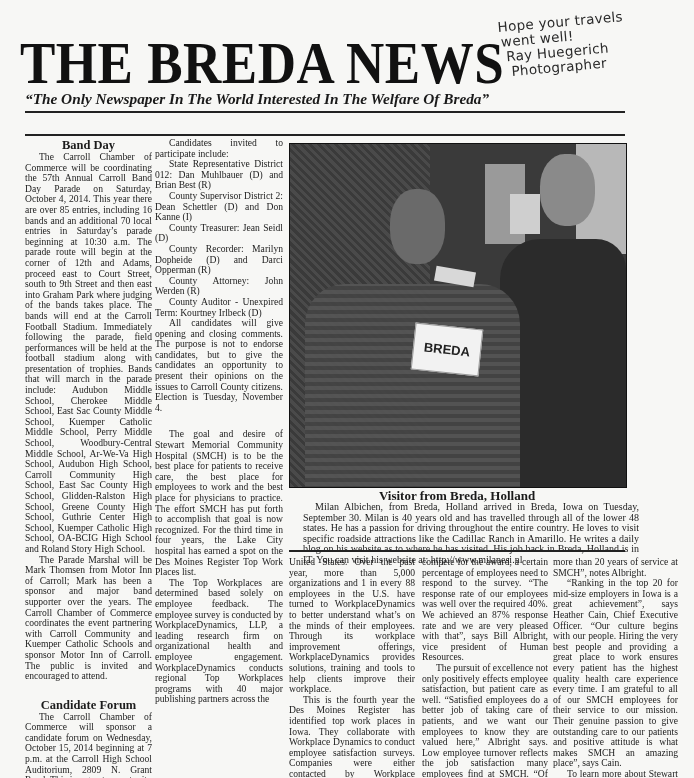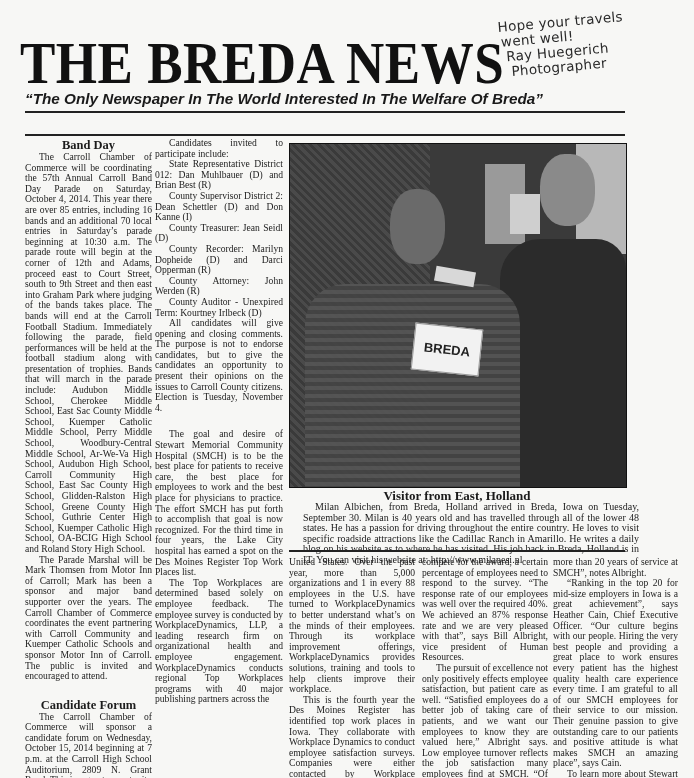--- a/index.html
+++ b/index.html
@@ -15,21 +15,21 @@
     
     .masthead-title {
       position: absolute; left: 20px; top: 34px;
       font-family: "Liberation Serif", serif; font-weight: bold;
       font-size: 53px; letter-spacing: 0.5px; line-height: 1;
       color: #111; transform: scaleY(1.12); transform-origin: left top;
       white-space: nowrap;
     }
     .masthead-motto {
       position: absolute; left: 25px; top: 90px;
-      font-family: Liberation Sans, sans-serif; font-style: italic; font-weight: bold;
+      font-family: Liberation Serif, serif; font-style: italic; font-weight: bold;
       font-size: 15.3px; color: #1a1a1a; white-space: nowrap;
     }
     .handnote {
       position: absolute; left: 497px; top: 20px; width: 190px;
       font-family: "DejaVu Sans", sans-serif; font-size: 13.5px; line-height: 15px;
       color: #2a2a2a; transform: rotate(-5deg); transform-origin: left top;
       letter-spacing: 0.3px;
     }
     .handnote div { white-space: nowrap; }
     .handnote .l2 { padding-left: 2px; }
@@ -151,21 +151,21 @@
     <div class="bg-right"></div>
     <div class="doorway"></div>
     <div class="window"></div>
     <div class="woman-body"></div>
     <div class="woman-head"></div>
     <div class="man-body"></div>
     <div class="man-head"></div>
     <div class="collar"></div>
     <div class="patch">BREDA</div>
   </div>
-  <div class="caption-title">Visitor from East, Holland</div>
+  <div class="caption-title">Visitor from Breda, Holland</div>
   <div class="caption-body">Milan Albichen, from Breda, Holland arrived in Breda, Iowa on Tuesday, September 30. Milan is 40 years old and has travelled through all of the lower 48 states. He has a passion for driving throughout the entire country. He loves to visit specific roadside attractions like the Cadillac Ranch in Amarillo. He writes a daily blog on his website as to where he has visited. His job back in Breda, Holland is in IT. You can visit his website at: http://www.milanesi.nl</div>
   <div class="caption-rule"></div>
 
   <div class="col col3">
     <p class="noind">United States. Over the past year, more than 5,000 organizations and 1 in every 88 employees in the U.S. have turned to WorkplaceDynamics to better understand what’s on the minds of their employees. Through its workplace improvement offerings, WorkplaceDynamics provides solutions, training and tools to help clients improve their workplace.</p>
     <p>This is the fourth year the Des Moines Register has identified top work places in Iowa. They collaborate with Workplace Dynamics to conduct employee satisfaction surveys. Companies were either contacted by Workplace Dynamics to participate in the survey process or nominated to participate by an employee. To be eligible to</p>
   </div>
   <div class="col col4">
     <p class="noind">compete for the award, a certain percentage of employees need to respond to the survey. “The response rate of our employees was well over the required 40%. We achieved an 87% response rate and we are very pleased with that”, says Bill Albright, vice president of Human Resources.</p>
     <p>The pursuit of excellence not only positively effects employee satisfaction, but patient care as well. “Satisfied employees do a better job of taking care of patients, and we want our employees to know they are valued here,” Albright says. Low employee turnover reflects the job satisfaction many employees find at SMCH. “Of our 226 full and part-time employees, more than 20 have over 20 years of service and 53 employees have</p>

